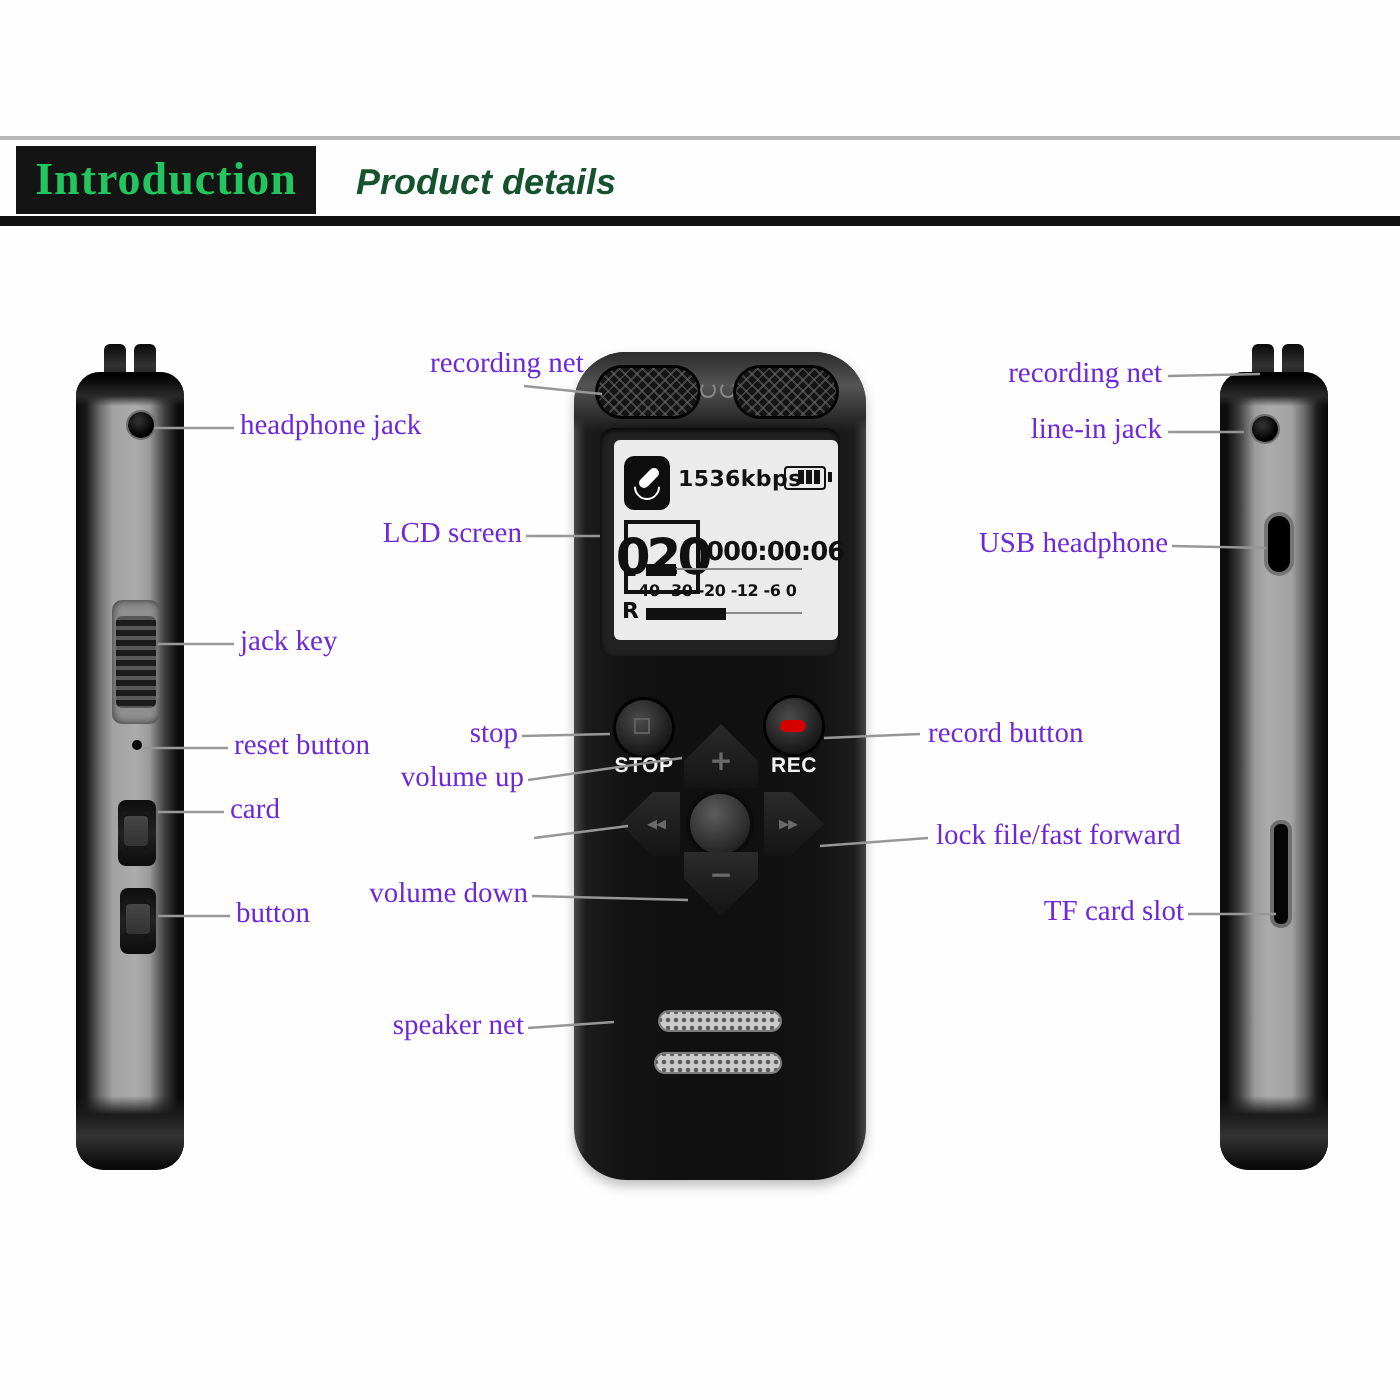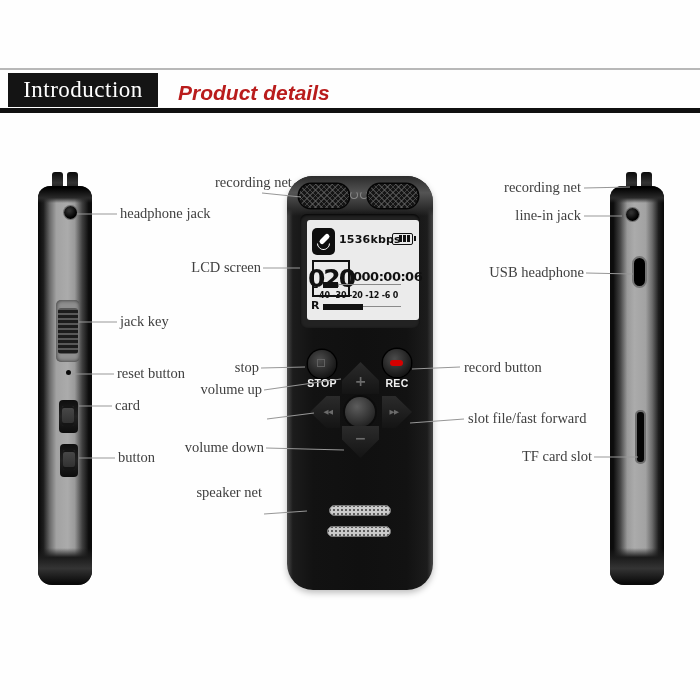--- a/index.html
+++ b/index.html
@@ -3,27 +3,27 @@
 <meta charset="utf-8">
 <style>
   html,body{margin:0;padding:0;background:#fff;}
   .canvas{position:relative;width:700px;height:700px;background:#fefefe;overflow:hidden;
           font-family:"Liberation Serif","DejaVu Serif",serif;}
 
   
   .hline-top{position:absolute;left:0;top:68px;width:700px;height:2px;background:#b8b8b8;}
   .intro-box{position:absolute;left:8px;top:73px;width:150px;height:34px;background:#141414;
              display:flex;align-items:center;justify-content:center;}
-  .intro-box span{color:#ffffff;font-weight:normal;font-size:23px;letter-spacing:.5px;}
+  .intro-box span{color:#22c55e;font-weight:bold;font-size:23px;letter-spacing:.5px;}
   .subtitle{position:absolute;left:178px;top:81px;font-family:"Liberation Sans",sans-serif;
-            font-style:italic;font-weight:bold;font-size:21px;color:#b91c1c;}
+            font-style:italic;font-weight:bold;font-size:18px;color:#14532d;}
   .hbar-bottom{position:absolute;left:0;top:108px;width:700px;height:5px;background:#101010;}
 
   
-  .lbl{position:absolute;font-size:14.5px;color:#404040;white-space:nowrap;z-index:4;}
+  .lbl{position:absolute;font-size:14.5px;color:#6d28d9;white-space:nowrap;z-index:4;}
   .leaders{position:absolute;left:0;top:0;z-index:3;pointer-events:none;}
 
   
   .slab{position:absolute;border-radius:12px 12px 14px 14px;}
   .slab-left{left:38px;top:186px;width:54px;height:399px;
     background:linear-gradient(90deg,#070707 0%,#1d1d1d 10%,#6b6b6b 22%,#a2a2a2 34%,#ababab 55%,#9a9a9a 68%,#3f3f3f 82%,#0c0c0c 94%);}
   .slab-right{left:610px;top:186px;width:54px;height:399px;
     background:linear-gradient(90deg,#0c0c0c 6%,#3f3f3f 18%,#9a9a9a 32%,#ababab 45%,#a2a2a2 66%,#6b6b6b 78%,#1d1d1d 90%,#070707 100%);}
   .cap-top{position:absolute;left:0;top:0;width:100%;height:17px;border-radius:12px 12px 0 0;
     background:linear-gradient(180deg,#000 10%,#2a2a2a 70%,rgba(10,10,10,0));}
@@ -239,21 +239,21 @@
   <span class="lbl" style="left:120px;top:313px;">jack key</span>
   <span class="lbl" style="left:117px;top:365px;">reset button</span>
   <span class="lbl" style="left:115px;top:397px;">card</span>
   <span class="lbl" style="left:118px;top:449px;">button</span>
 
   <span class="lbl" style="left:215px;top:174px;">recording net</span>
   <span class="lbl" style="right:439px;top:259px;">LCD screen</span>
   <span class="lbl" style="right:441px;top:359px;">stop</span>
   <span class="lbl" style="right:438px;top:381px;">volume up</span>
   <span class="lbl" style="right:436px;top:439px;">volume down</span>
-  <span class="lbl" style="right:438px;top:484px;margin-left:44px;">speaker net</span>
+  <span class="lbl" style="right:438px;top:505px;margin-left:44px;">speaker net</span>
 
   <span class="lbl" style="right:119px;top:179px;">recording net</span>
   <span class="lbl" style="right:119px;top:207px;">line-in jack</span>
   <span class="lbl" style="right:116px;top:264px;">USB headphone</span>
   <span class="lbl" style="left:464px;top:359px;">record button</span>
-  <span class="lbl" style="left:468px;top:410px;">slot file/fast forward</span>
+  <span class="lbl" style="left:468px;top:410px;">lock file/fast forward</span>
   <span class="lbl" style="right:108px;top:448px;">TF card slot</span>
 </div>
 
 </body></html>

